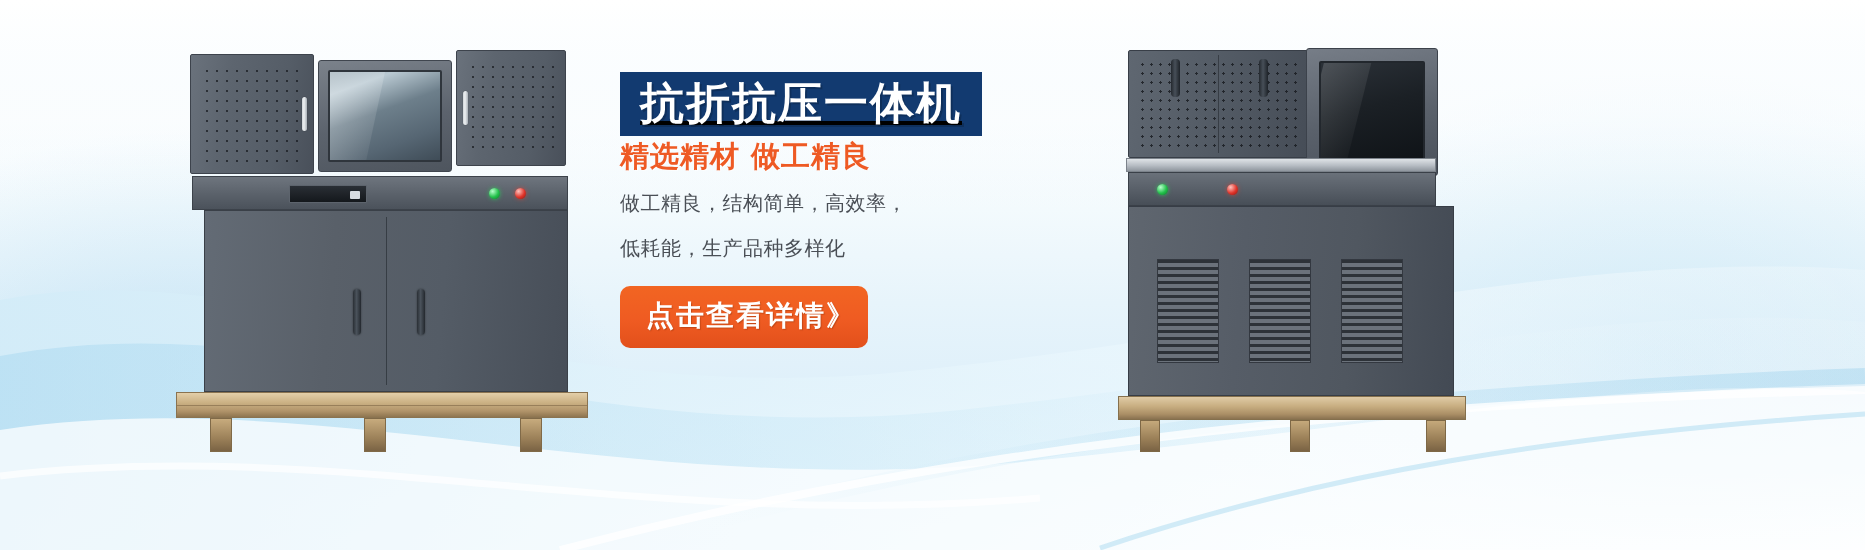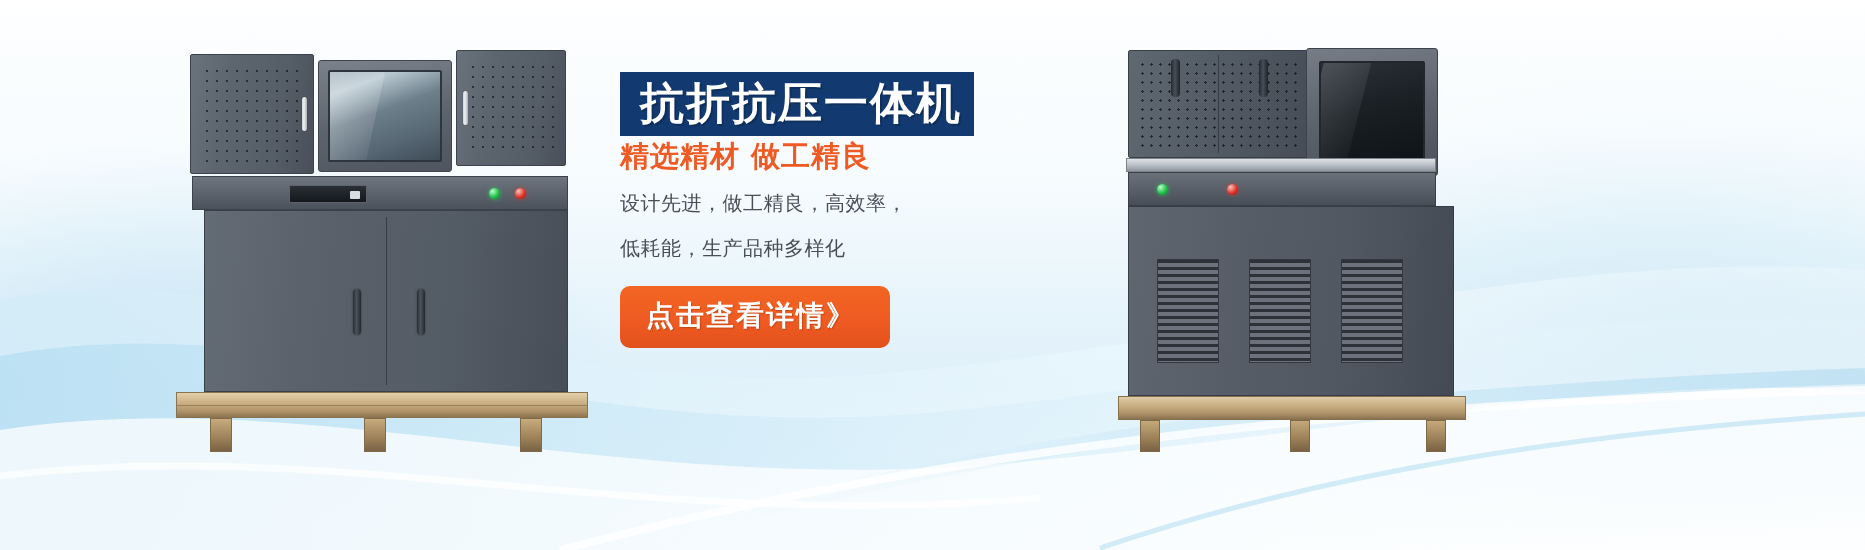--- a/index.html
+++ b/index.html
@@ -210,21 +210,22 @@
     background:linear-gradient(180deg,#c5a97b,#9a7f57 60%,#7a6344); border:1px solid #7e6846; position:absolute; }
   #mr-leg-3{ left:308px; top:380px; width:20px; height:32px;
     background:linear-gradient(180deg,#c5a97b,#9a7f57 60%,#7a6344); border:1px solid #7e6846; position:absolute; }
 
   
   .copy { position:absolute; left:620px; top:72px; width:460px; }
 
   .title-bar {
     display:inline-block;
     background:#123A70;
-    padding:9px 12px 11px 20px;
+    padding:9px 20px 11px 20px;
+    text-decoration:underline;
   }
   .title-bar .title-text {
     display:block;
     color:#ffffff;
     font-size:44px;
     font-weight:bold;
     letter-spacing:2px;
     line-height:1.0;
     white-space:nowrap;
     text-shadow:2px 2px 0 rgba(0,0,0,.18);
@@ -260,21 +261,21 @@
   }
 
   .cta-btn {
     display:inline-block;
     margin-top:22px;
     background:linear-gradient(180deg,#F26522 0%,#EF5B22 55%,#E2501B 100%);
     color:#ffffff;
     font-size:28px;
     font-weight:bold;
     letter-spacing:2px;
-    padding:11px 34px 13px 26px;
+    padding:11px 12px 13px 26px;
     border:none;
     border-radius:10px;
     cursor:pointer;
     white-space:nowrap;
     text-shadow:1px 1px 1px rgba(120,40,0,.35);
     font-family:"DejaVu Sans","Liberation Sans",sans-serif;
   }
 </style>
 </head>
 <body>
@@ -386,19 +387,19 @@
 
   <div class="copy">
 
     <div class="title-bar">
       <span class="title-text">抗折抗压一体机</span>
     </div>
 
     <div class="sub-orange">精选精材  做工精良</div>
 
 
-    <div class="desc">设计先进，做工精良，高效率，</div>
+    <div class="desc">做工精良，结构简单，高效率，</div>
     <div class="desc" style="margin-top:12px;">低耗能，生产品种多样化</div>
 
     <button class="cta-btn">点击查看详情》</button>
   </div>
 
 </div>
 
 </body></html>

